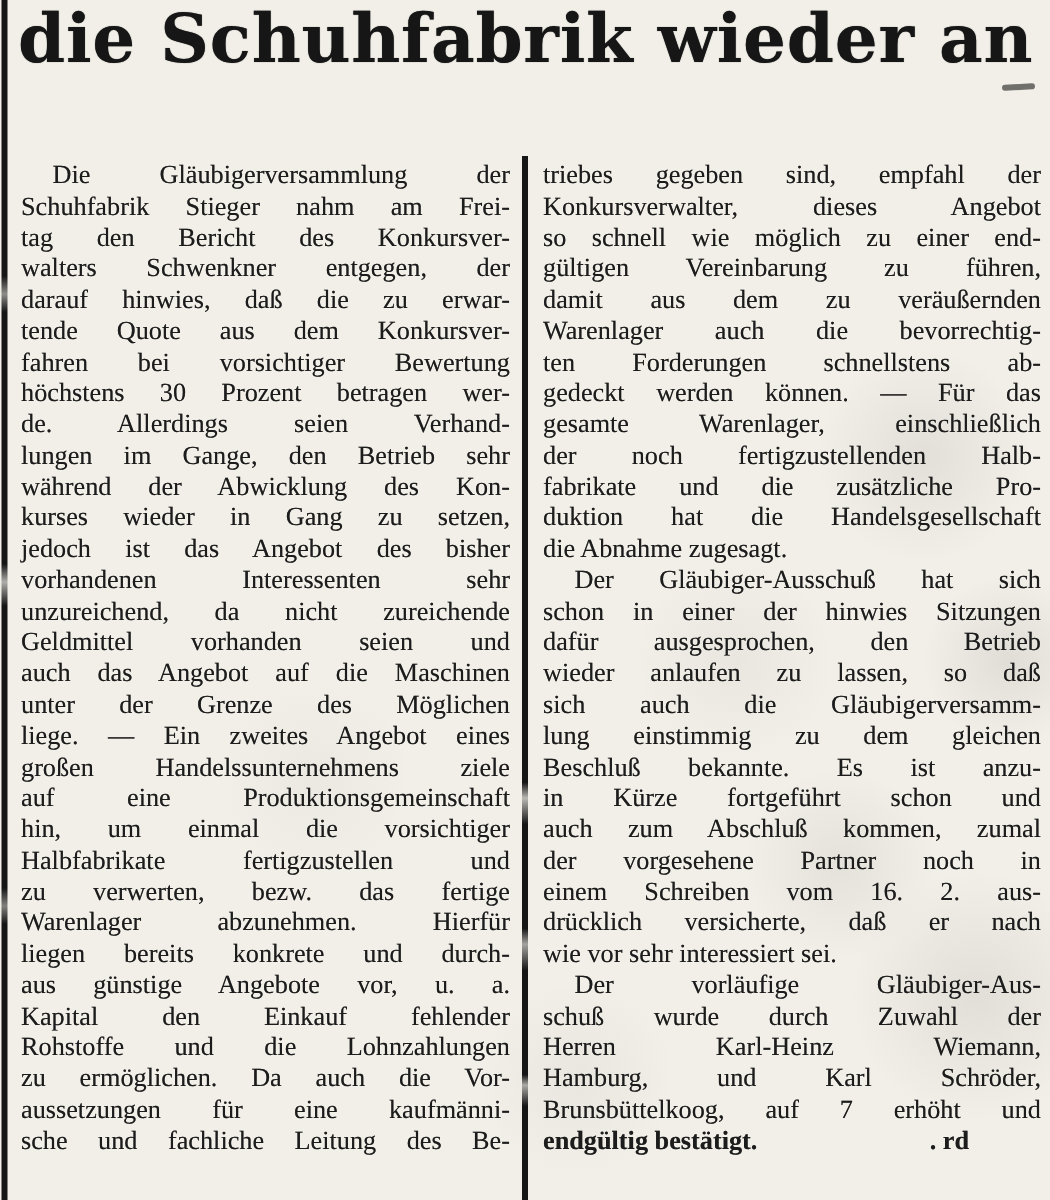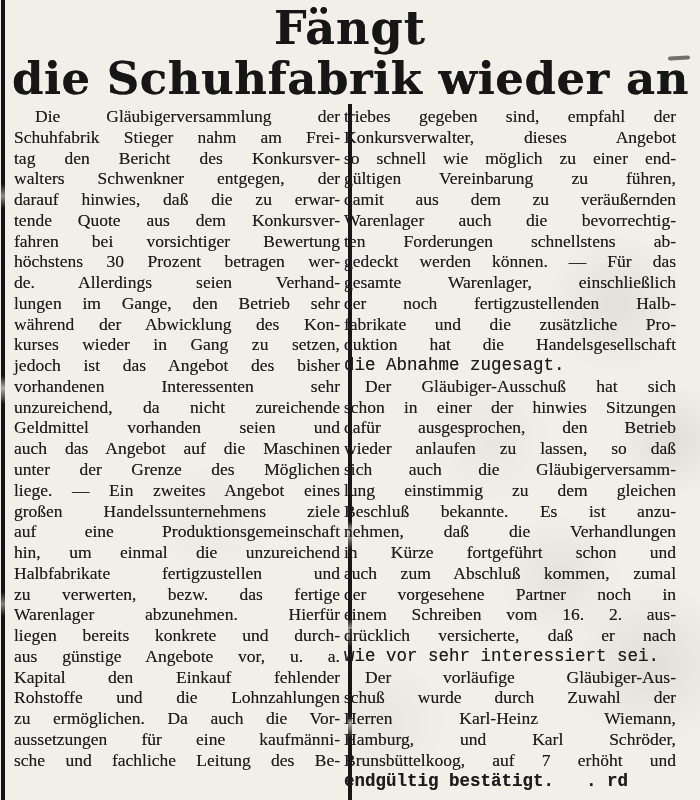--- a/index.html
+++ b/index.html
@@ -68,28 +68,28 @@
     white-space: nowrap;
   }
   .col {
     position: absolute; top: 106px;
     font-size: 17.5px;
     line-height: 20.78px;
     color: #1c1c1c;
     text-shadow: 0 0 0.4px rgba(15,15,15,.55);
   }
   .col-left  { left: 14px;  width: 326px; }
-  .col-right { left: 344px; width: 332px; }
+  .col-right { left: 362px; width: 332px; }
   .line {
     text-align: justify;
     text-align-last: justify;
     white-space: nowrap;
     height: 20.78px;
   }
-  .line.end { text-align-last: left; font-family: Liberation Mono, monospace; }
+  .line.end { text-align-last: left; }
   .line.indent { text-indent: 21px; font-family: Liberation Serif, serif; }
   .line.sig-line {
     display: flex;
     justify-content: space-between;
     padding-right: 48px;
     font-weight: bold;
   }
   .smudge {
     position: absolute; left: 668px; top: 56px;
     width: 22px; height: 4px;
@@ -100,21 +100,20 @@
 </style>
 </head>
 <body>
 
 <div class="paper-noise"></div>
 <div class="rule-left"></div>
 <div class="divider"></div>
 <div class="smudge"></div>
 
 <div class="headline">
-  <span class="hl1">Fängt</span>
   <span class="hl2">die Schuhfabrik wieder an ?</span>
 </div>
 
 <div class="col col-left">
     <div class="line indent">Die Gläubigerversammlung der</div>
     <div class="line">Schuhfabrik Stieger nahm am Frei-</div>
     <div class="line">tag den Bericht des Konkursver-</div>
     <div class="line">walters Schwenkner entgegen, der</div>
     <div class="line">darauf hinwies, daß die zu erwar-</div>
     <div class="line">tende Quote aus dem Konkursver-</div>
@@ -126,21 +125,21 @@
     <div class="line">kurses wieder in Gang zu setzen,</div>
     <div class="line">jedoch ist das Angebot des bisher</div>
     <div class="line">vorhandenen Interessenten sehr</div>
     <div class="line">unzureichend, da nicht zureichende</div>
     <div class="line">Geldmittel vorhanden seien und</div>
     <div class="line">auch das Angebot auf die Maschinen</div>
     <div class="line">unter der Grenze des Möglichen</div>
     <div class="line">liege. — Ein zweites Angebot eines</div>
     <div class="line">großen Handelssunternehmens ziele</div>
     <div class="line">auf eine Produktionsgemeinschaft</div>
-    <div class="line">hin, um einmal die unzureichend</div>
+    <div class="line">hin, um einmal die vorsichtiger</div>
     <div class="line">Halbfabrikate fertigzustellen und</div>
     <div class="line">zu verwerten, bezw. das fertige</div>
     <div class="line">Warenlager abzunehmen. Hierfür</div>
     <div class="line">liegen bereits konkrete und durch-</div>
     <div class="line">aus günstige Angebote vor, u. a.</div>
     <div class="line">Kapital den Einkauf fehlender</div>
     <div class="line">Rohstoffe und die Lohnzahlungen</div>
     <div class="line">zu ermöglichen. Da auch die Vor-</div>
     <div class="line">aussetzungen für eine kaufmänni-</div>
     <div class="line">sche und fachliche Leitung des Be-</div>
@@ -159,21 +158,20 @@
     <div class="line">fabrikate und die zusätzliche Pro-</div>
     <div class="line">duktion hat die Handelsgesellschaft</div>
     <div class="line end">die Abnahme zugesagt.</div>
     <div class="line indent">Der Gläubiger-Ausschuß hat sich</div>
     <div class="line">schon in einer der hinwies Sitzungen</div>
     <div class="line">dafür ausgesprochen, den Betrieb</div>
     <div class="line">wieder anlaufen zu lassen, so daß</div>
     <div class="line">sich auch die Gläubigerversamm-</div>
     <div class="line">lung einstimmig zu dem gleichen</div>
     <div class="line">Beschluß bekannte. Es ist anzu-</div>
-    <div class="line">nehmen, daß die Verhandlungen</div>
     <div class="line">in Kürze fortgeführt schon und</div>
     <div class="line">auch zum Abschluß kommen, zumal</div>
     <div class="line">der vorgesehene Partner noch in</div>
     <div class="line">einem Schreiben vom 16. 2. aus-</div>
     <div class="line">drücklich versicherte, daß er nach</div>
     <div class="line end">wie vor sehr interessiert sei.</div>
     <div class="line indent">Der vorläufige Gläubiger-Aus-</div>
     <div class="line">schuß wurde durch Zuwahl der</div>
     <div class="line">Herren Karl-Heinz Wiemann,</div>
     <div class="line">Hamburg, und Karl Schröder,</div>

